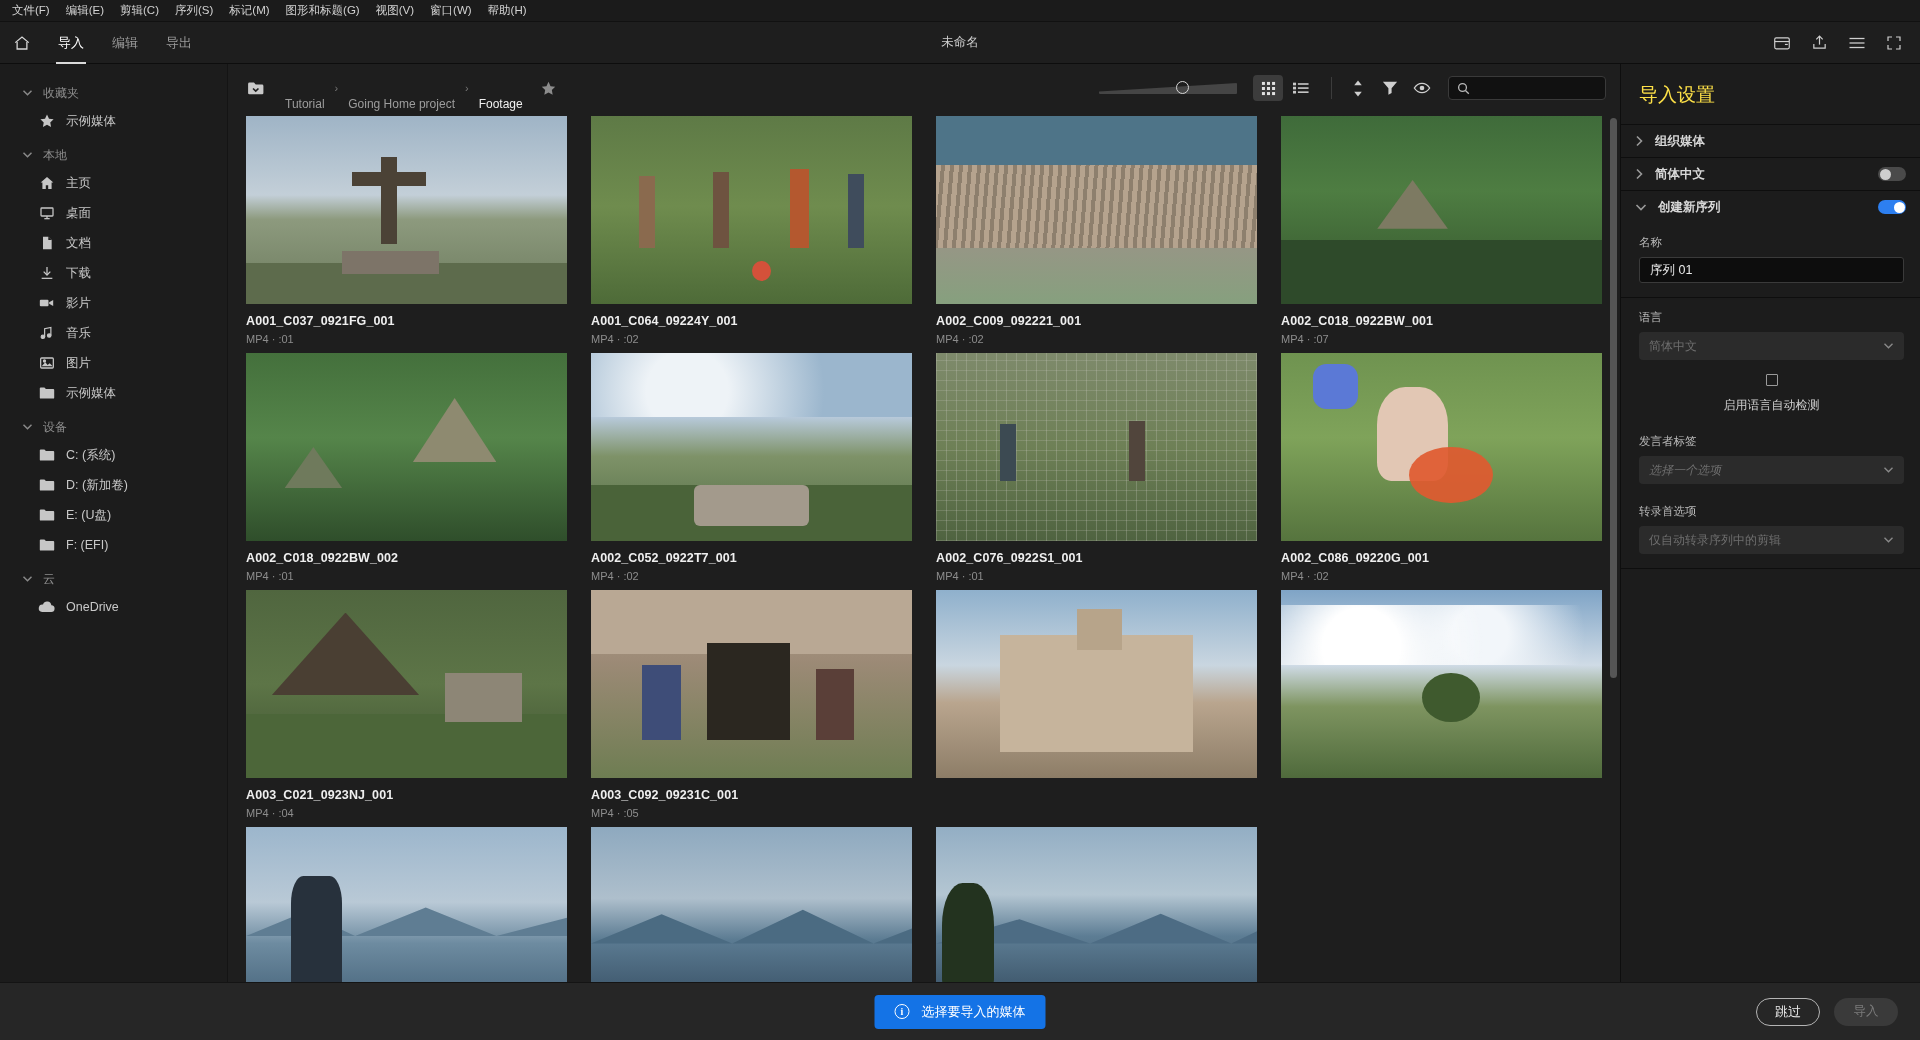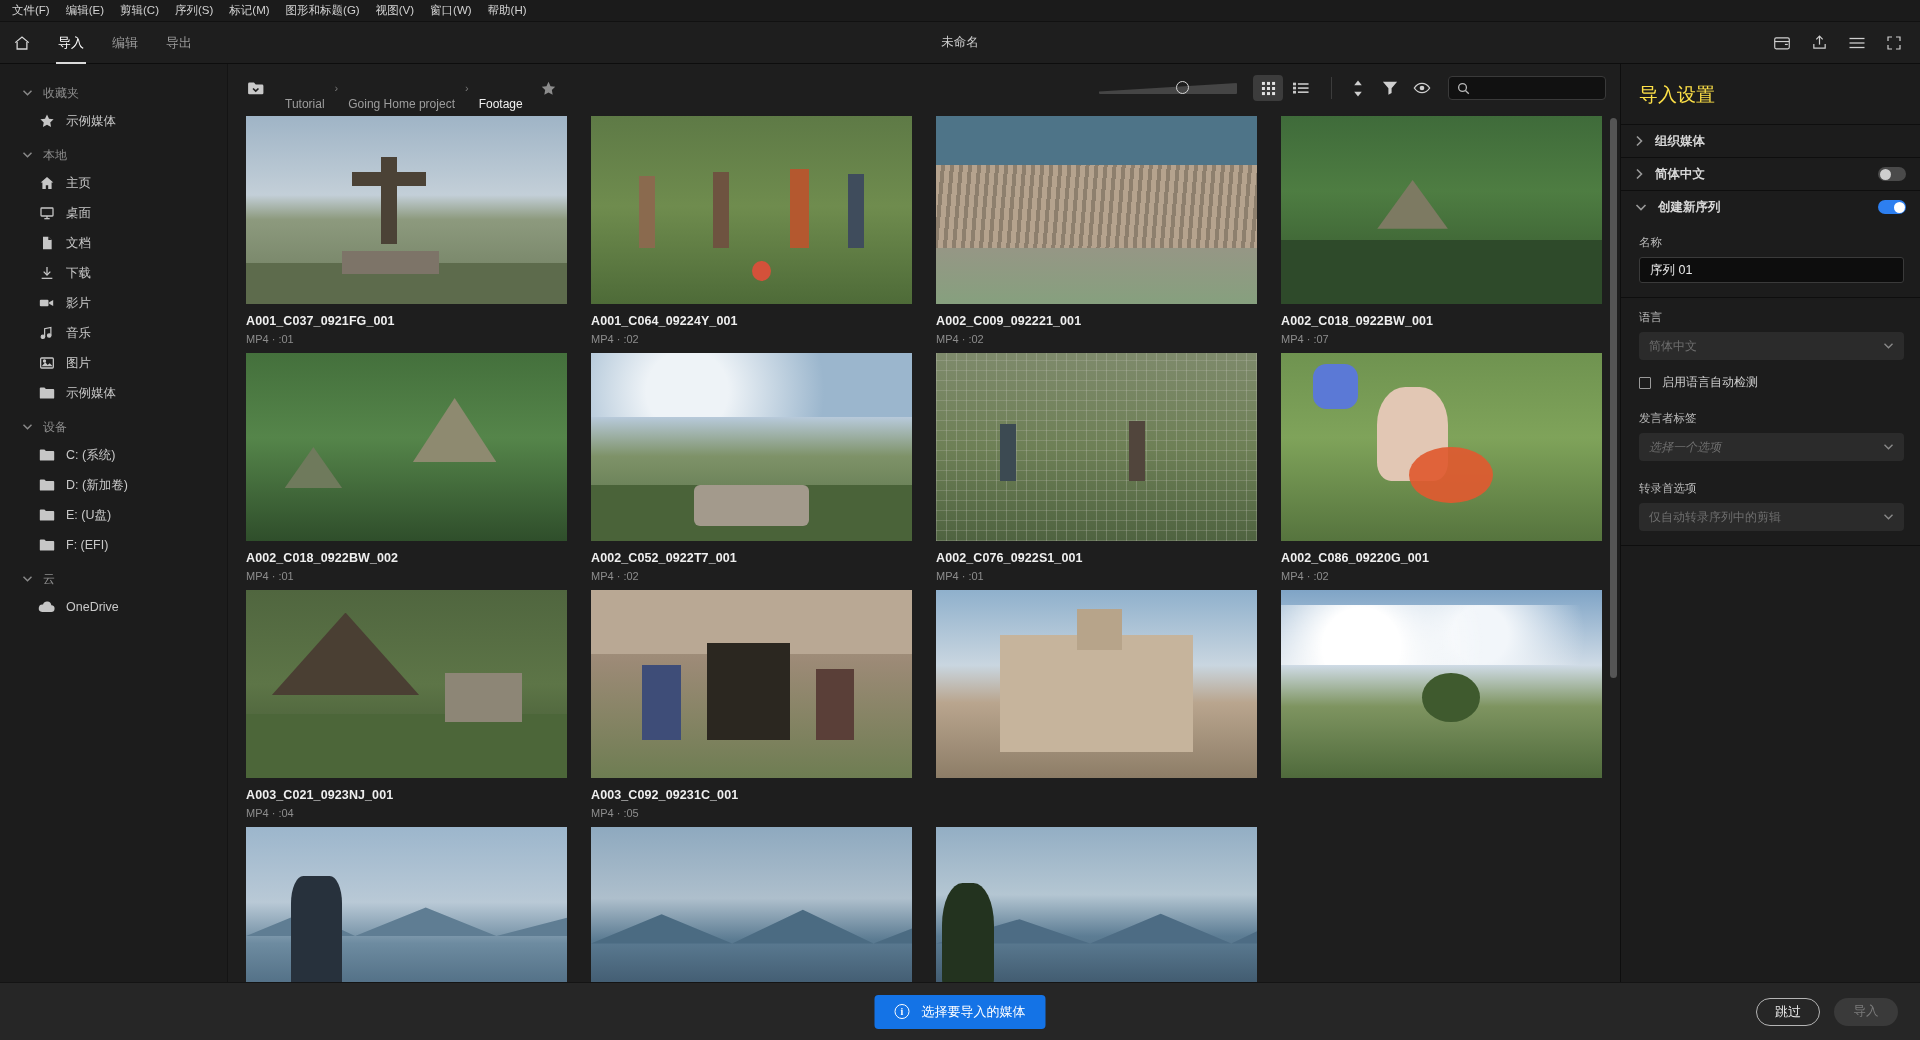--- a/index.html
+++ b/index.html
@@ -163,21 +163,21 @@
   .rp-fieldlabel { font-size: 11.5px; color: #b9b9b9; margin: 10px 0 7px 0; }
   .rp-input {
     height: 26px; background: #0d0d0d; border: 1px solid #3a3a3a; border-radius: 3px;
     display: flex; align-items: center; padding: 0 10px; font-size: 12.5px; color: #eaeaea;
   }
   .rp-select {
     height: 28px; background: #2b2b2b; border-radius: 4px; display: flex; align-items: center;
     padding: 0 10px; font-size: 12px; color: #777; justify-content: space-between; gap: 20px;
   }
   .rp-select.dim { color: #6e6e6e; }
-  .rp-check { display: flex; align-items: center; gap: 11px; margin-top: 14px; }
+  .rp-check { display: flex; align-items: center; gap: 11px; margin-top: 14px; flex-direction: column; }
   .checkbox {
     width: 12px; height: 12px; border: 1.6px solid #9a9a9a; border-radius: 1px; flex: 0 0 12px;
   }
   .rp-checklabel { font-size: 12px; color: #cfcfcf; }
   .toggle {
     margin-left: auto; width: 28px; height: 14px; border-radius: 7px; background: #4a4a4a;
     position: relative; flex: 0 0 28px;
   }
   .toggle .knob {
     position: absolute; top: 1.5px; left: 1.5px; width: 11px; height: 11px;

